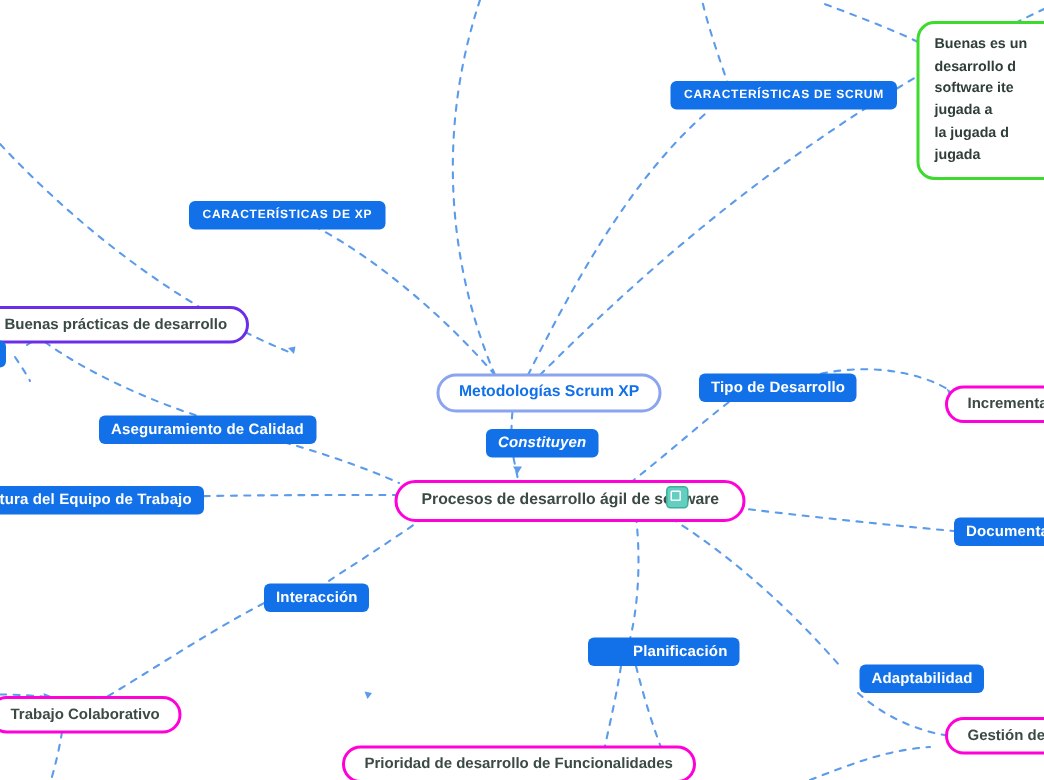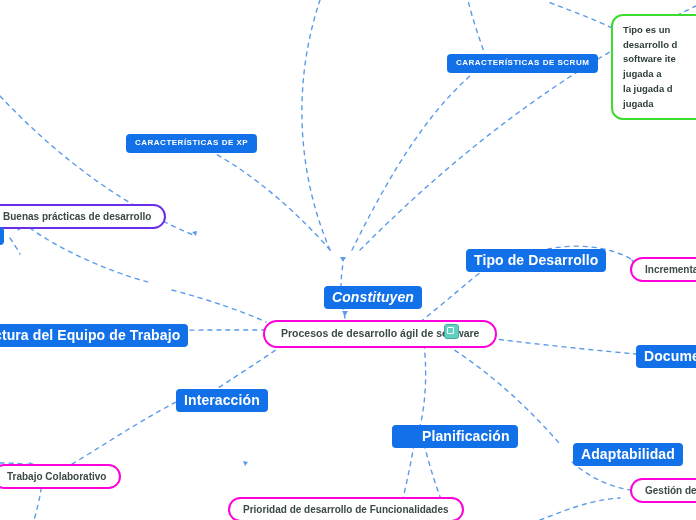--- a/index.html
+++ b/index.html
@@ -32,21 +32,21 @@
     align-items: center;
     justify-content: center;
     white-space: nowrap;
     line-height: 1.1;
   }
   
   .pill {
     background: #1271e8;
     color: #ffffff;
     border-radius: 4px;
-    font-size: 14px;
+    font-size: 10px;
     font-weight: 600;
     padding: 4px 8px;
     letter-spacing: .1px;
   }
   .pill.caps {
     font-size: 8px;
     letter-spacing: .5px;
     padding: 5px 9px;
   }
   
@@ -167,28 +167,29 @@
       <path d="M196,236 l-4,-4 5,-1 z"></path>
       <path d="M248,462 l-5,-1 2,5 z"></path>
     </g>
   </svg>
 
   <div class="node pill caps" style="left:126px; top:134px;">CARACTERÍSTICAS DE XP</div>
 
   <div class="node pill caps" style="left:447px; top:54px;">CARACTERÍSTICAS DE SCRUM</div>
 
   <div class="node note" style="left:611px; top:14px; width:96px;">
-    <span class="note-line">Tipo es un</span>
+    <span class="note-line">Buenas es un</span>
     <span class="note-line">desarrollo d</span>
     <span class="note-line">software ite</span>
     <span class="note-line">jugada a</span>
     <span class="note-line">la jugada d</span>
     <span class="note-line">jugada</span>
   </div>
 
+  <div class="node topic bluelv" style="left:291px; top:249px;">Metodologías Scrum  XP</div>
 
   <div class="node pill" style="left:324px; top:286px;font-style:italic;">Constituyen</div>
 
   <div class="node pill" style="left:466px; top:249px;">Tipo de Desarrollo</div>
 
   <div class="node topic magenta" style="left:630px; top:257px;">Incremental (</div>
 
   <div class="node pill" style="left:636px; top:345px;">Documentación</div>
 
   <div class="node pill" style="left:573px; top:443px;">Adaptabilidad</div>
@@ -198,20 +199,21 @@
   <div class="node pill" style="left:392px; top:425px;padding-left:30px;">Planificación</div>
 
   <div class="node topic magenta" style="left:228px; top:497px;">Prioridad de desarrollo de Funcionalidades</div>
 
   <div class="node pill" style="left:176px; top:389px;">Interacción</div>
 
   <div class="node topic magenta" style="left:-8px; top:464px;">Trabajo Colaborativo</div>
 
   <div class="node pill" style="left:-14px; top:324px;">ctura del Equipo de Trabajo</div>
 
+  <div class="node pill" style="left:66px; top:277px;">Aseguramiento de Calidad</div>
 
   <div class="node topic violet" style="left:-12px; top:204px;">Buenas prácticas de desarrollo</div>
 
   <div class="node pill" style="left:-10px; top:227px; width:14px; height:18px; padding:0;"></div>
 
   <div class="node topic center" style="left:263px; top:320px;">Procesos de desarrollo ágil de software</div>
   <div class="note-icon" style="left:444px; top:324px;"></div>
 
 </div>
 

